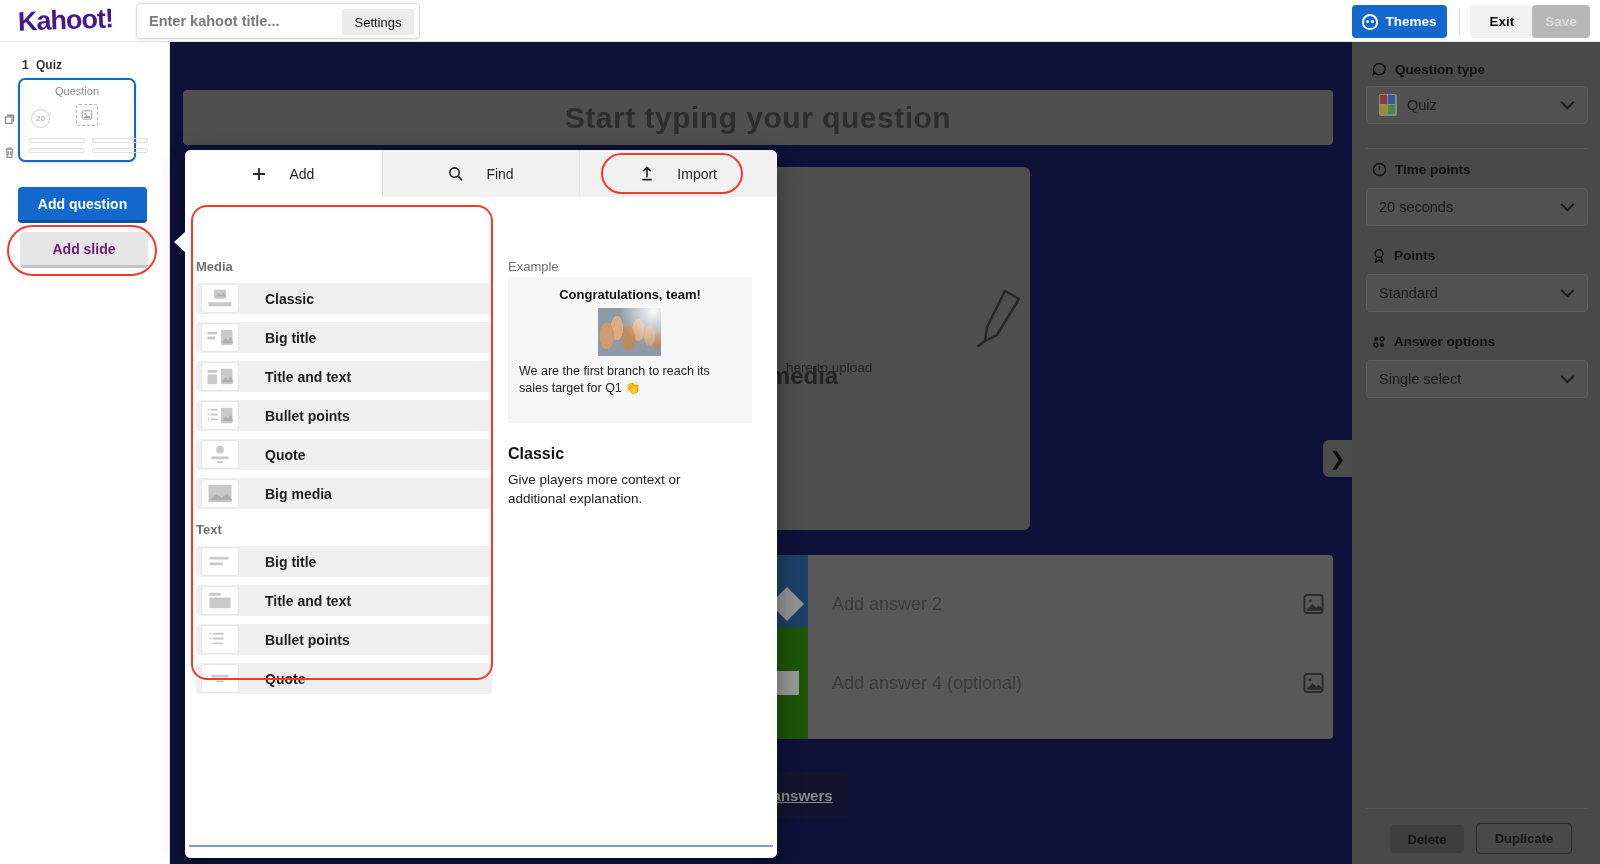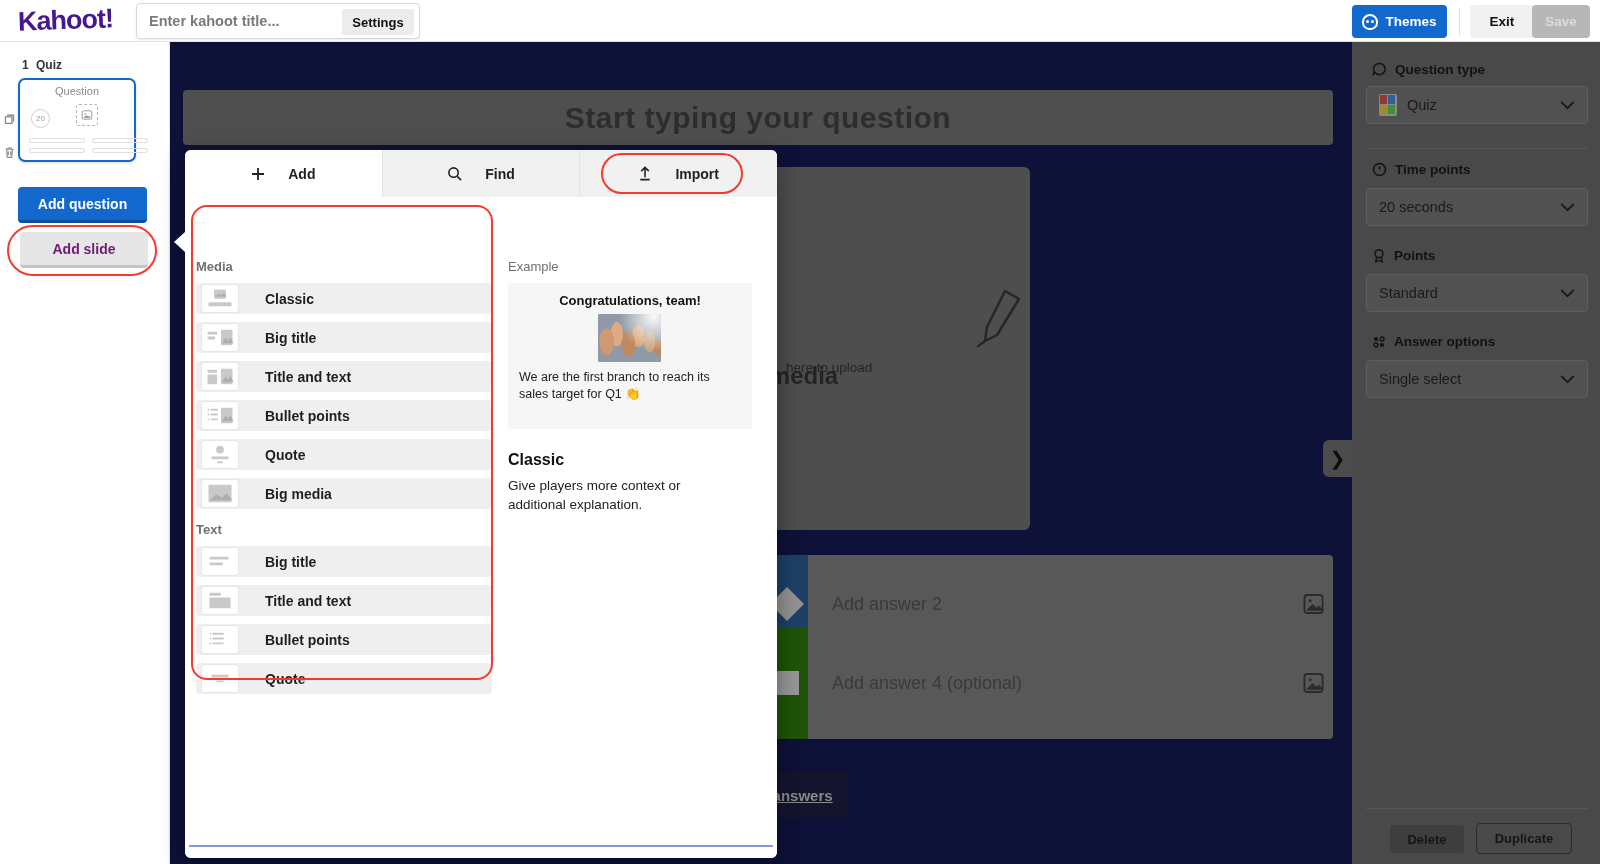--- a/index.html
+++ b/index.html
@@ -5,21 +5,21 @@
   *{box-sizing:border-box;margin:0;padding:0;font-family:"Liberation Sans","DejaVu Sans",sans-serif}
   html,body{width:1600px;height:864px;overflow:hidden;background:#0e1138}
   #app{position:relative;width:1600px;height:864px}
 
   
   #topbar{position:absolute;left:0;top:0;width:1600px;height:42px;background:#fff;border-bottom:1px solid #e4e4e4;z-index:30}
   #logo{position:absolute;left:18px;top:5px;font-size:27px;font-weight:800;color:#46178F;letter-spacing:-1px;transform:rotate(-2deg)}
   #title-wrap{position:absolute;left:136px;top:3px;width:284px;height:36px;background:#fff;border:1px solid #d9d9d9;border-radius:4px;box-shadow:0 1px 2px rgba(0,0,0,.08)}
   #title-input{position:absolute;left:12px;top:0;width:190px;height:34px;border:none;outline:none;font-size:14.5px;font-weight:700;color:#333;background:transparent}
   #title-input::placeholder{color:#7a7a7a;font-weight:700}
-  #settings-btn{position:absolute;right:5px;top:5px;width:72px;height:26px;background:#ececec;border:none;border-radius:2px;font-size:13px;font-weight:700;color:#111;cursor:pointer}
+  #settings-btn{position:absolute;right:5px;top:5px;width:72px;height:26px;background:#ececec;border:none;border-radius:2px;font-size:13px;font-weight:400;color:#111;cursor:pointer}
   .topbtn{position:absolute;top:5px;height:33px;border:none;border-radius:4px;font-size:13.5px;font-weight:700;cursor:pointer;display:flex;align-items:center;justify-content:center;gap:7px}
   #themes-btn{left:1352px;width:95px;background:#1368CE;color:#fff}
   #exit-btn{left:1470px;width:64px;background:#f1f1f1;color:#111}
   #save-btn{left:1532px;width:58px;background:#b7b7b7;color:#dcdcdc}
   #top-divider{position:absolute;left:1459px;top:8px;width:1px;height:27px;background:#ddd}
   .themes-glyph{width:16px;height:16px;border:2px solid #fff;border-radius:50% 50% 46% 46%;position:relative;display:inline-block}
   .themes-glyph:before{content:"";position:absolute;left:2px;top:4px;width:3px;height:3px;background:#fff;border-radius:50%}
   .themes-glyph:after{content:"";position:absolute;right:2px;top:4px;width:3px;height:3px;background:#fff;border-radius:50%}
 
   
@@ -63,32 +63,32 @@
   .rs-divider{position:absolute;left:14px;width:222px;height:1px;background:#575757}
   .quiz-glyph{width:18px;height:22px;background:#8a8a8a;border-radius:2px;display:grid;grid-template-columns:7px 7px;grid-template-rows:9px 9px;gap:1px;padding:1px}
   .quiz-glyph i{display:block}
   #delete-btn{position:absolute;left:38px;top:783px;width:74px;height:28px;background:#3e3e3e;border:none;border-radius:4px;font-size:13px;font-weight:700;color:#161616;cursor:pointer}
   #duplicate-btn{position:absolute;left:124px;top:781px;width:96px;height:31px;background:transparent;border:1px solid #2c2c2c;border-radius:4px;font-size:13px;font-weight:700;color:#161616;cursor:pointer}
 
   
   #modal{position:absolute;left:185px;top:150px;width:592px;height:708px;background:#fff;border-radius:6px;box-shadow:0 6px 24px rgba(0,0,0,.4);z-index:10}
   #modal-arrow{position:absolute;left:-11px;top:82px;width:0;height:0;border-top:10px solid transparent;border-bottom:10px solid transparent;border-right:11px solid #fff}
   #modal-tabs{position:absolute;left:0;top:0;width:100%;height:47px;display:flex;border-radius:6px 6px 0 0;overflow:hidden}
-  .mtab{flex:1;display:flex;align-items:center;justify-content:center;gap:23px;font-size:14px;font-weight:700;color:#1f1f1f;background:#f1f1f1;border-left:1px solid #e2e2e2;cursor:pointer}
+  .mtab{flex:1;display:flex;align-items:center;justify-content:center;gap:23px;font-size:14px;font-weight:400;color:#1f1f1f;background:#f1f1f1;border-left:1px solid #e2e2e2;cursor:pointer}
   .mtab:first-child{border-left:none}
   .mtab.active{background:#fff}
   #modal-body{position:absolute;left:0;top:47px;right:0;bottom:0;background:#fff;border-radius:0 0 6px 6px}
   .section-label{font-size:13px;font-weight:700;color:#707070;margin:0 0 9px 0}
   #layout-sections{position:absolute;left:11px;top:62px;width:298px}
   .layout-item{width:296px;height:31px;background:#efefef;border-radius:4px;display:flex;align-items:center;padding-left:6px;margin-bottom:8px;cursor:pointer}
   .layout-thumb{width:36px;height:27px;background:#fff;border-radius:3px;box-shadow:0 0 0 1px #e6e6e6;flex:none;display:flex;align-items:center;justify-content:center}
   .layout-label{font-size:14px;font-weight:700;color:#1e1e1e;margin-left:27px}
   .list-section{margin-bottom:13px}
   #example-col{position:absolute;left:323px;top:62px;width:246px}
-  #example-label{font-size:13px;color:#707070;margin-bottom:9px}
+  #example-label{font-size:13px;color:#707070;margin-bottom:3px}
   #example-card{width:244px;height:146px;background:#f6f6f6;position:relative}
   #example-card-title{padding-top:10px;text-align:center;font-size:13px;font-weight:700;color:#111}
   #example-image{position:absolute;left:90px;top:31px;width:63px;height:48px;border-radius:1px;
     background:
       radial-gradient(circle at 88% 6%, rgba(255,255,255,.95), rgba(255,255,255,0) 48%),
       radial-gradient(12px 22px at 14% 58%, #cf9a72 60%, transparent 62%),
       radial-gradient(10px 20px at 30% 42%, #dcab84 60%, transparent 62%),
       radial-gradient(11px 21px at 48% 62%, #c08a60 60%, transparent 62%),
       radial-gradient(10px 18px at 64% 46%, #d8a47a 60%, transparent 62%),
       radial-gradient(9px 17px at 82% 58%, #caa27c 60%, transparent 62%),

